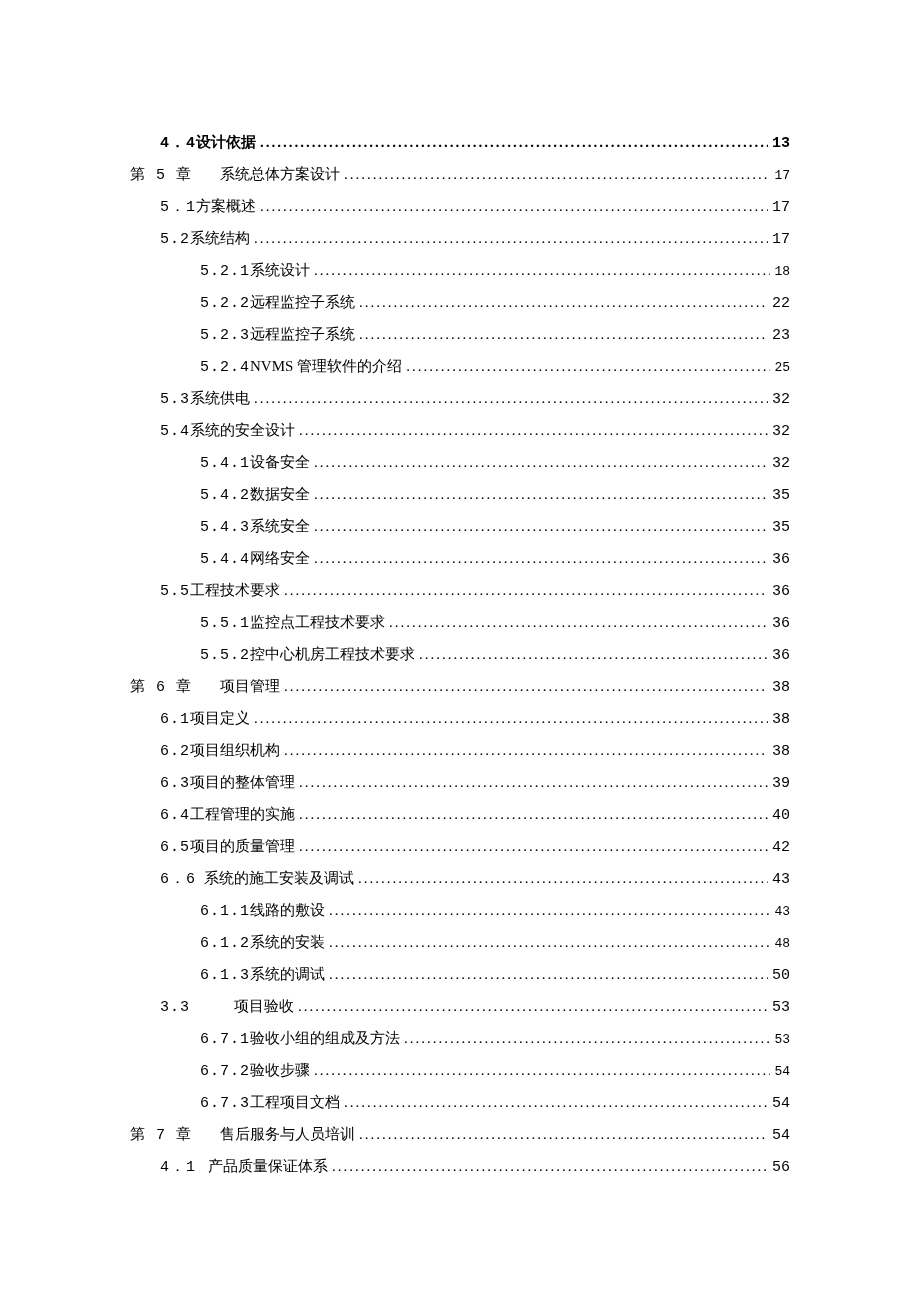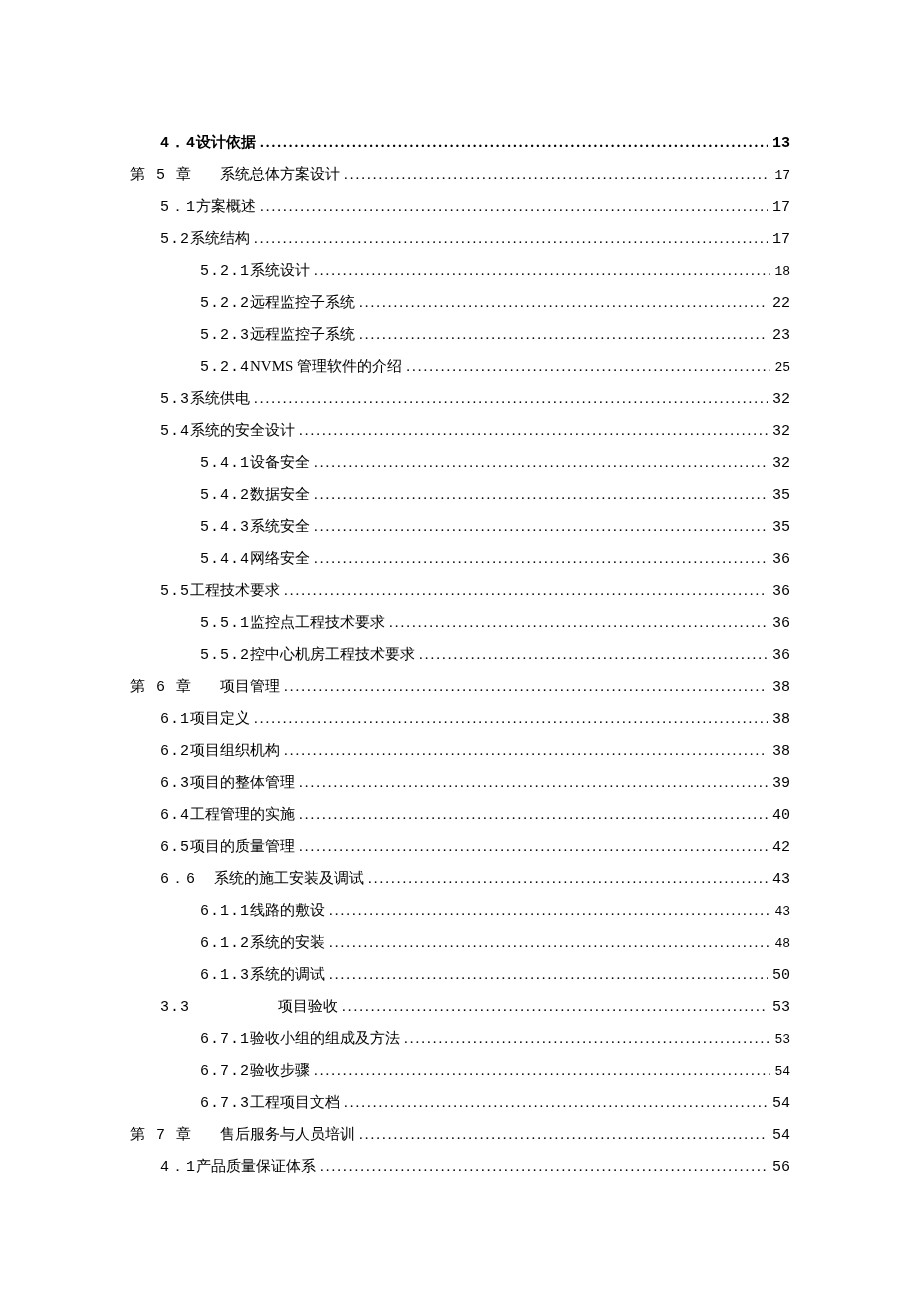--- a/index.html
+++ b/index.html
@@ -186,21 +186,21 @@
       <span class="toc-page ">40</span>
     </div>
     <div class="toc-line L1">
       <span class="toc-num">6.5</span>
       <span class="toc-title">项目的质量管理</span>
       <span class="toc-dots">...................................................................................................................................</span>
       <span class="toc-page ">42</span>
     </div>
     <div class="toc-line L1">
       <span class="toc-num">6．6</span>
-      <span class="toc-title" style="margin-left: 18px;">系统的施工安装及调试</span>
+      <span class="toc-title" style="margin-left: 8px;">系统的施工安装及调试</span>
       <span class="toc-dots">...................................................................................................................................</span>
       <span class="toc-page ">43</span>
     </div>
     <div class="toc-line L2">
       <span class="toc-num">6.1.1</span>
       <span class="toc-title">线路的敷设</span>
       <span class="toc-dots">...................................................................................................................................</span>
       <span class="toc-page smallpage">43</span>
     </div>
     <div class="toc-line L2">
@@ -210,21 +210,21 @@
       <span class="toc-page smallpage">48</span>
     </div>
     <div class="toc-line L2">
       <span class="toc-num">6.1.3</span>
       <span class="toc-title">系统的调试</span>
       <span class="toc-dots">...................................................................................................................................</span>
       <span class="toc-page ">50</span>
     </div>
     <div class="toc-line L1">
       <span class="toc-num">3.3</span>
-      <span class="toc-title title-pad" style="margin-left: 88px; font-family: Liberation Serif, serif;">项目验收</span>
+      <span class="toc-title title-pad" style="margin-left: 44px; font-family: Liberation Serif, serif;">项目验收</span>
       <span class="toc-dots">...................................................................................................................................</span>
       <span class="toc-page ">53</span>
     </div>
     <div class="toc-line L2">
       <span class="toc-num">6.7.1</span>
       <span class="toc-title">验收小组的组成及方法</span>
       <span class="toc-dots">...................................................................................................................................</span>
       <span class="toc-page smallpage">53</span>
     </div>
     <div class="toc-line L2">
@@ -240,17 +240,17 @@
       <span class="toc-page ">54</span>
     </div>
     <div class="toc-line L0">
       <span class="toc-num">第 7 章</span>
       <span class="toc-title title-pad">售后服务与人员培训</span>
       <span class="toc-dots">...................................................................................................................................</span>
       <span class="toc-page ">54</span>
     </div>
     <div class="toc-line L1">
       <span class="toc-num">4．1</span>
-      <span class="toc-title" style="margin-left: 0;">产品质量保证体系</span>
+      <span class="toc-title" style="margin-left: 12px;">产品质量保证体系</span>
       <span class="toc-dots">...................................................................................................................................</span>
       <span class="toc-page ">56</span>
     </div>
   </div>
 
 </body></html>

